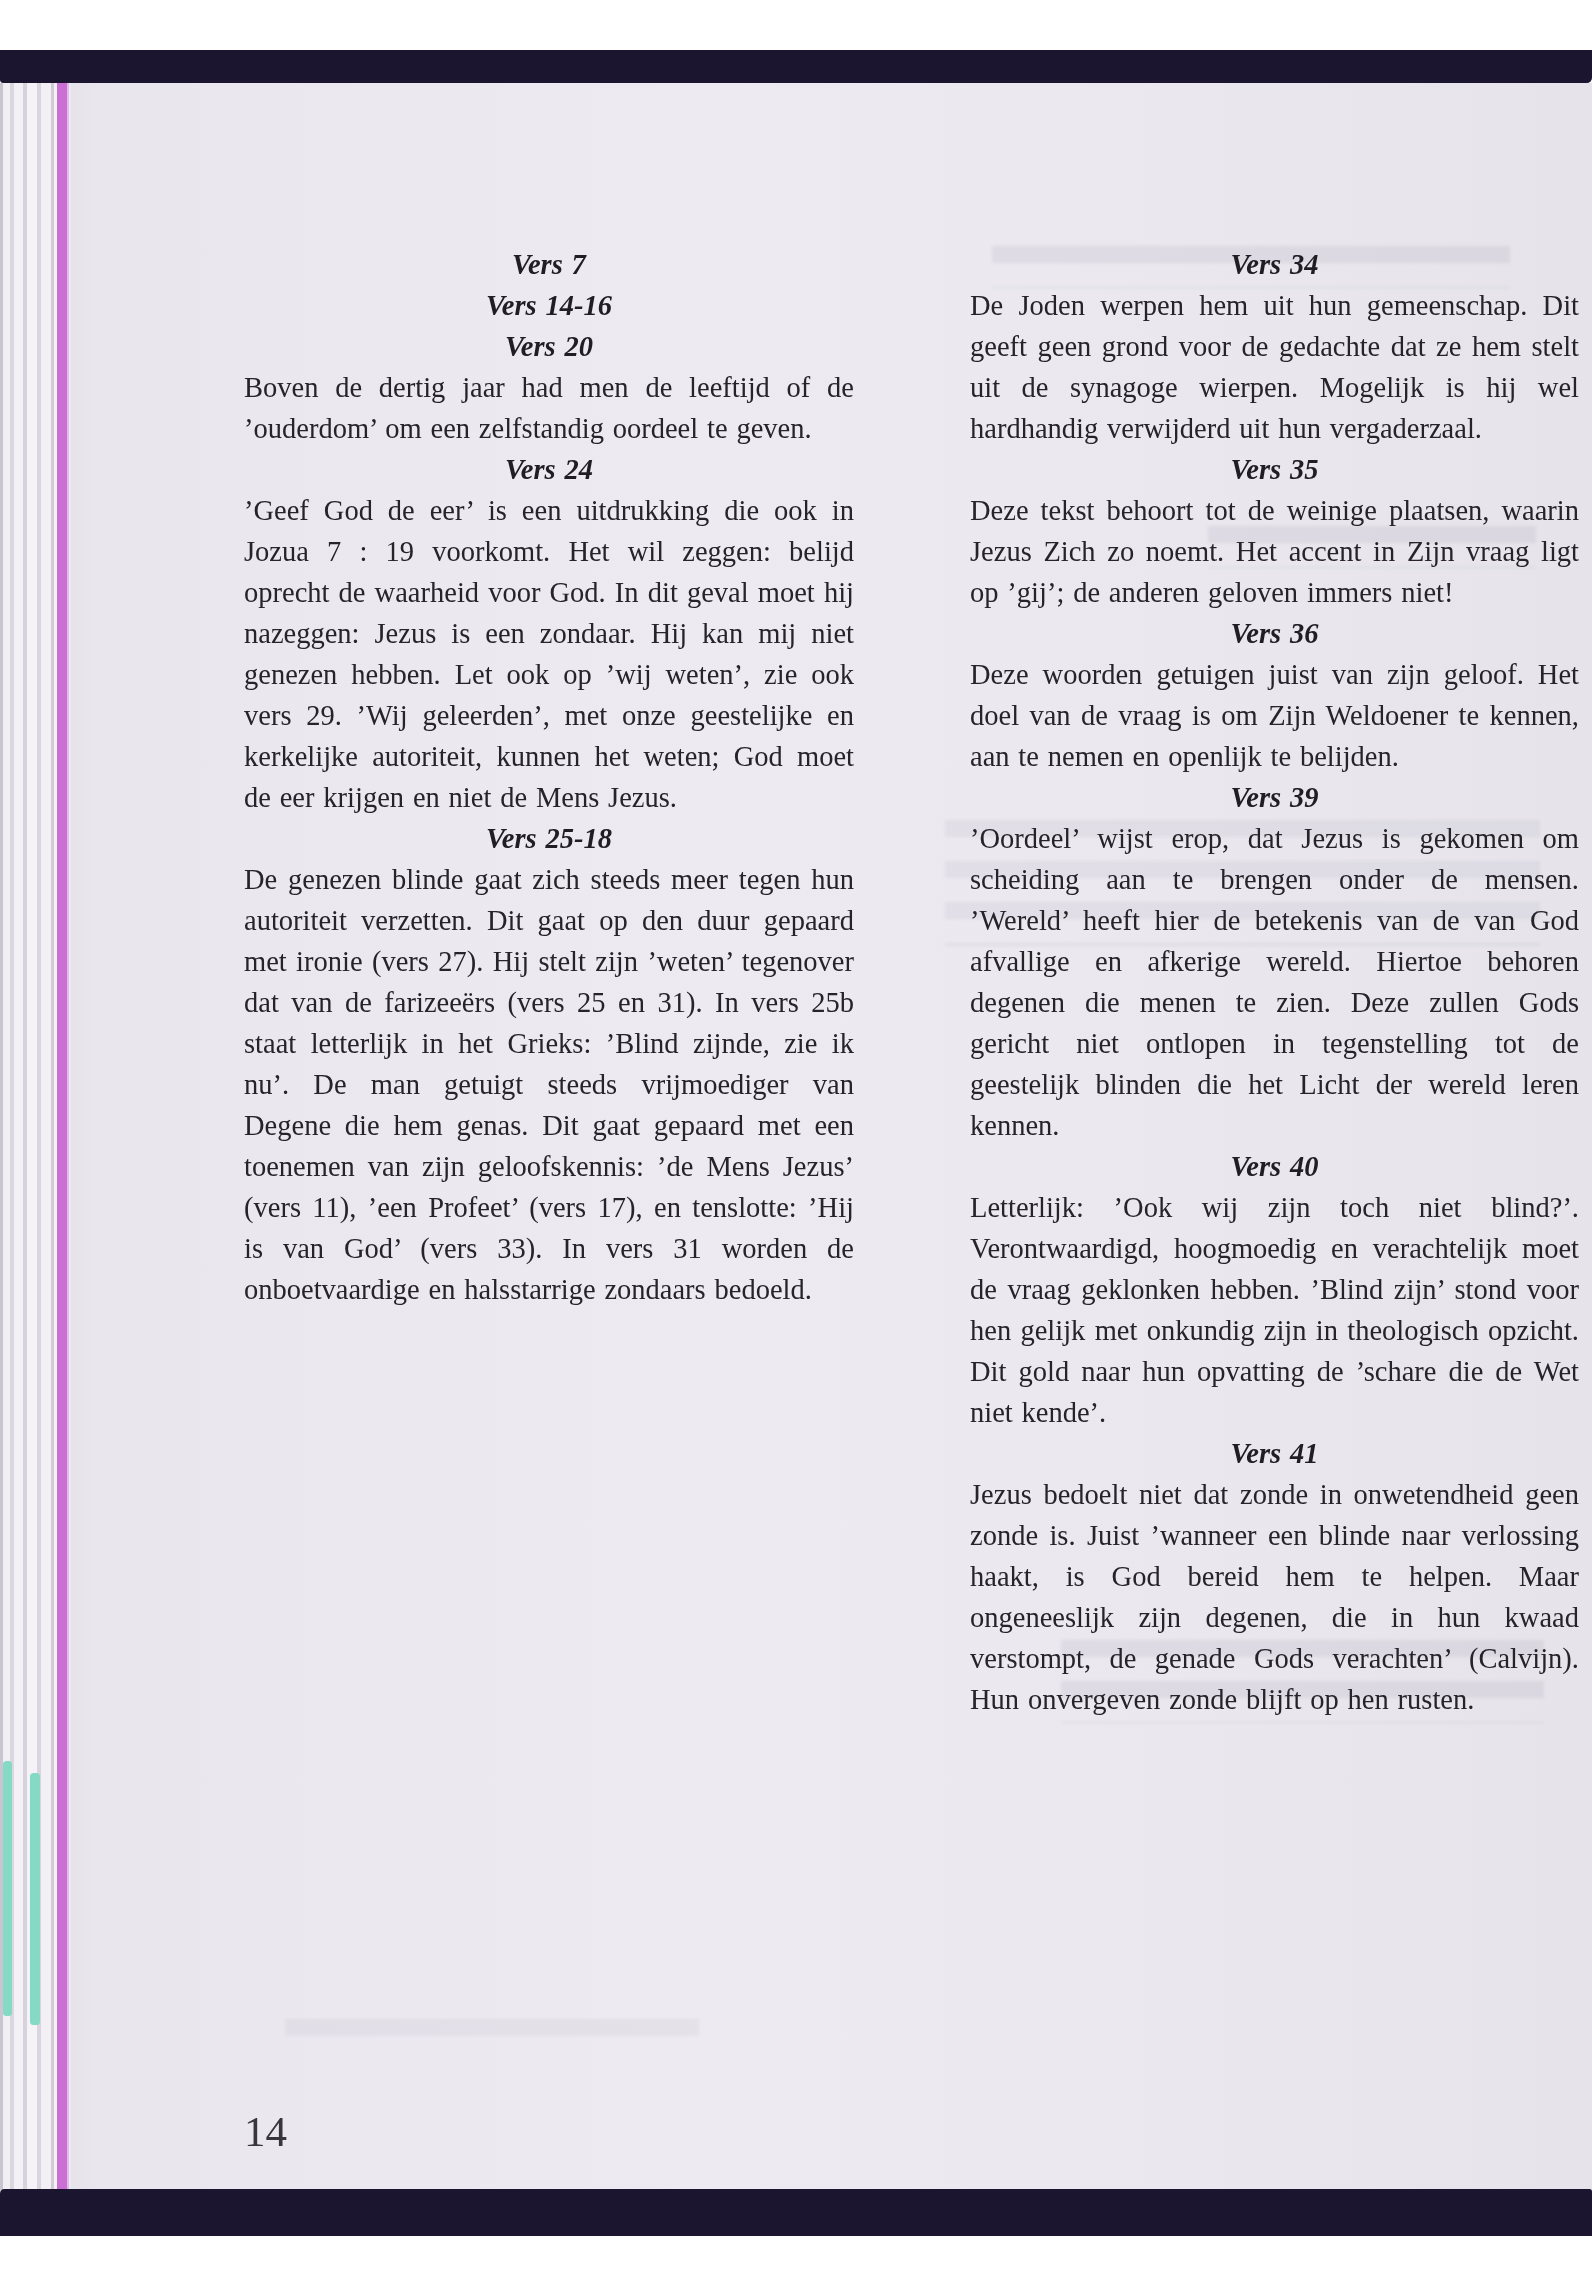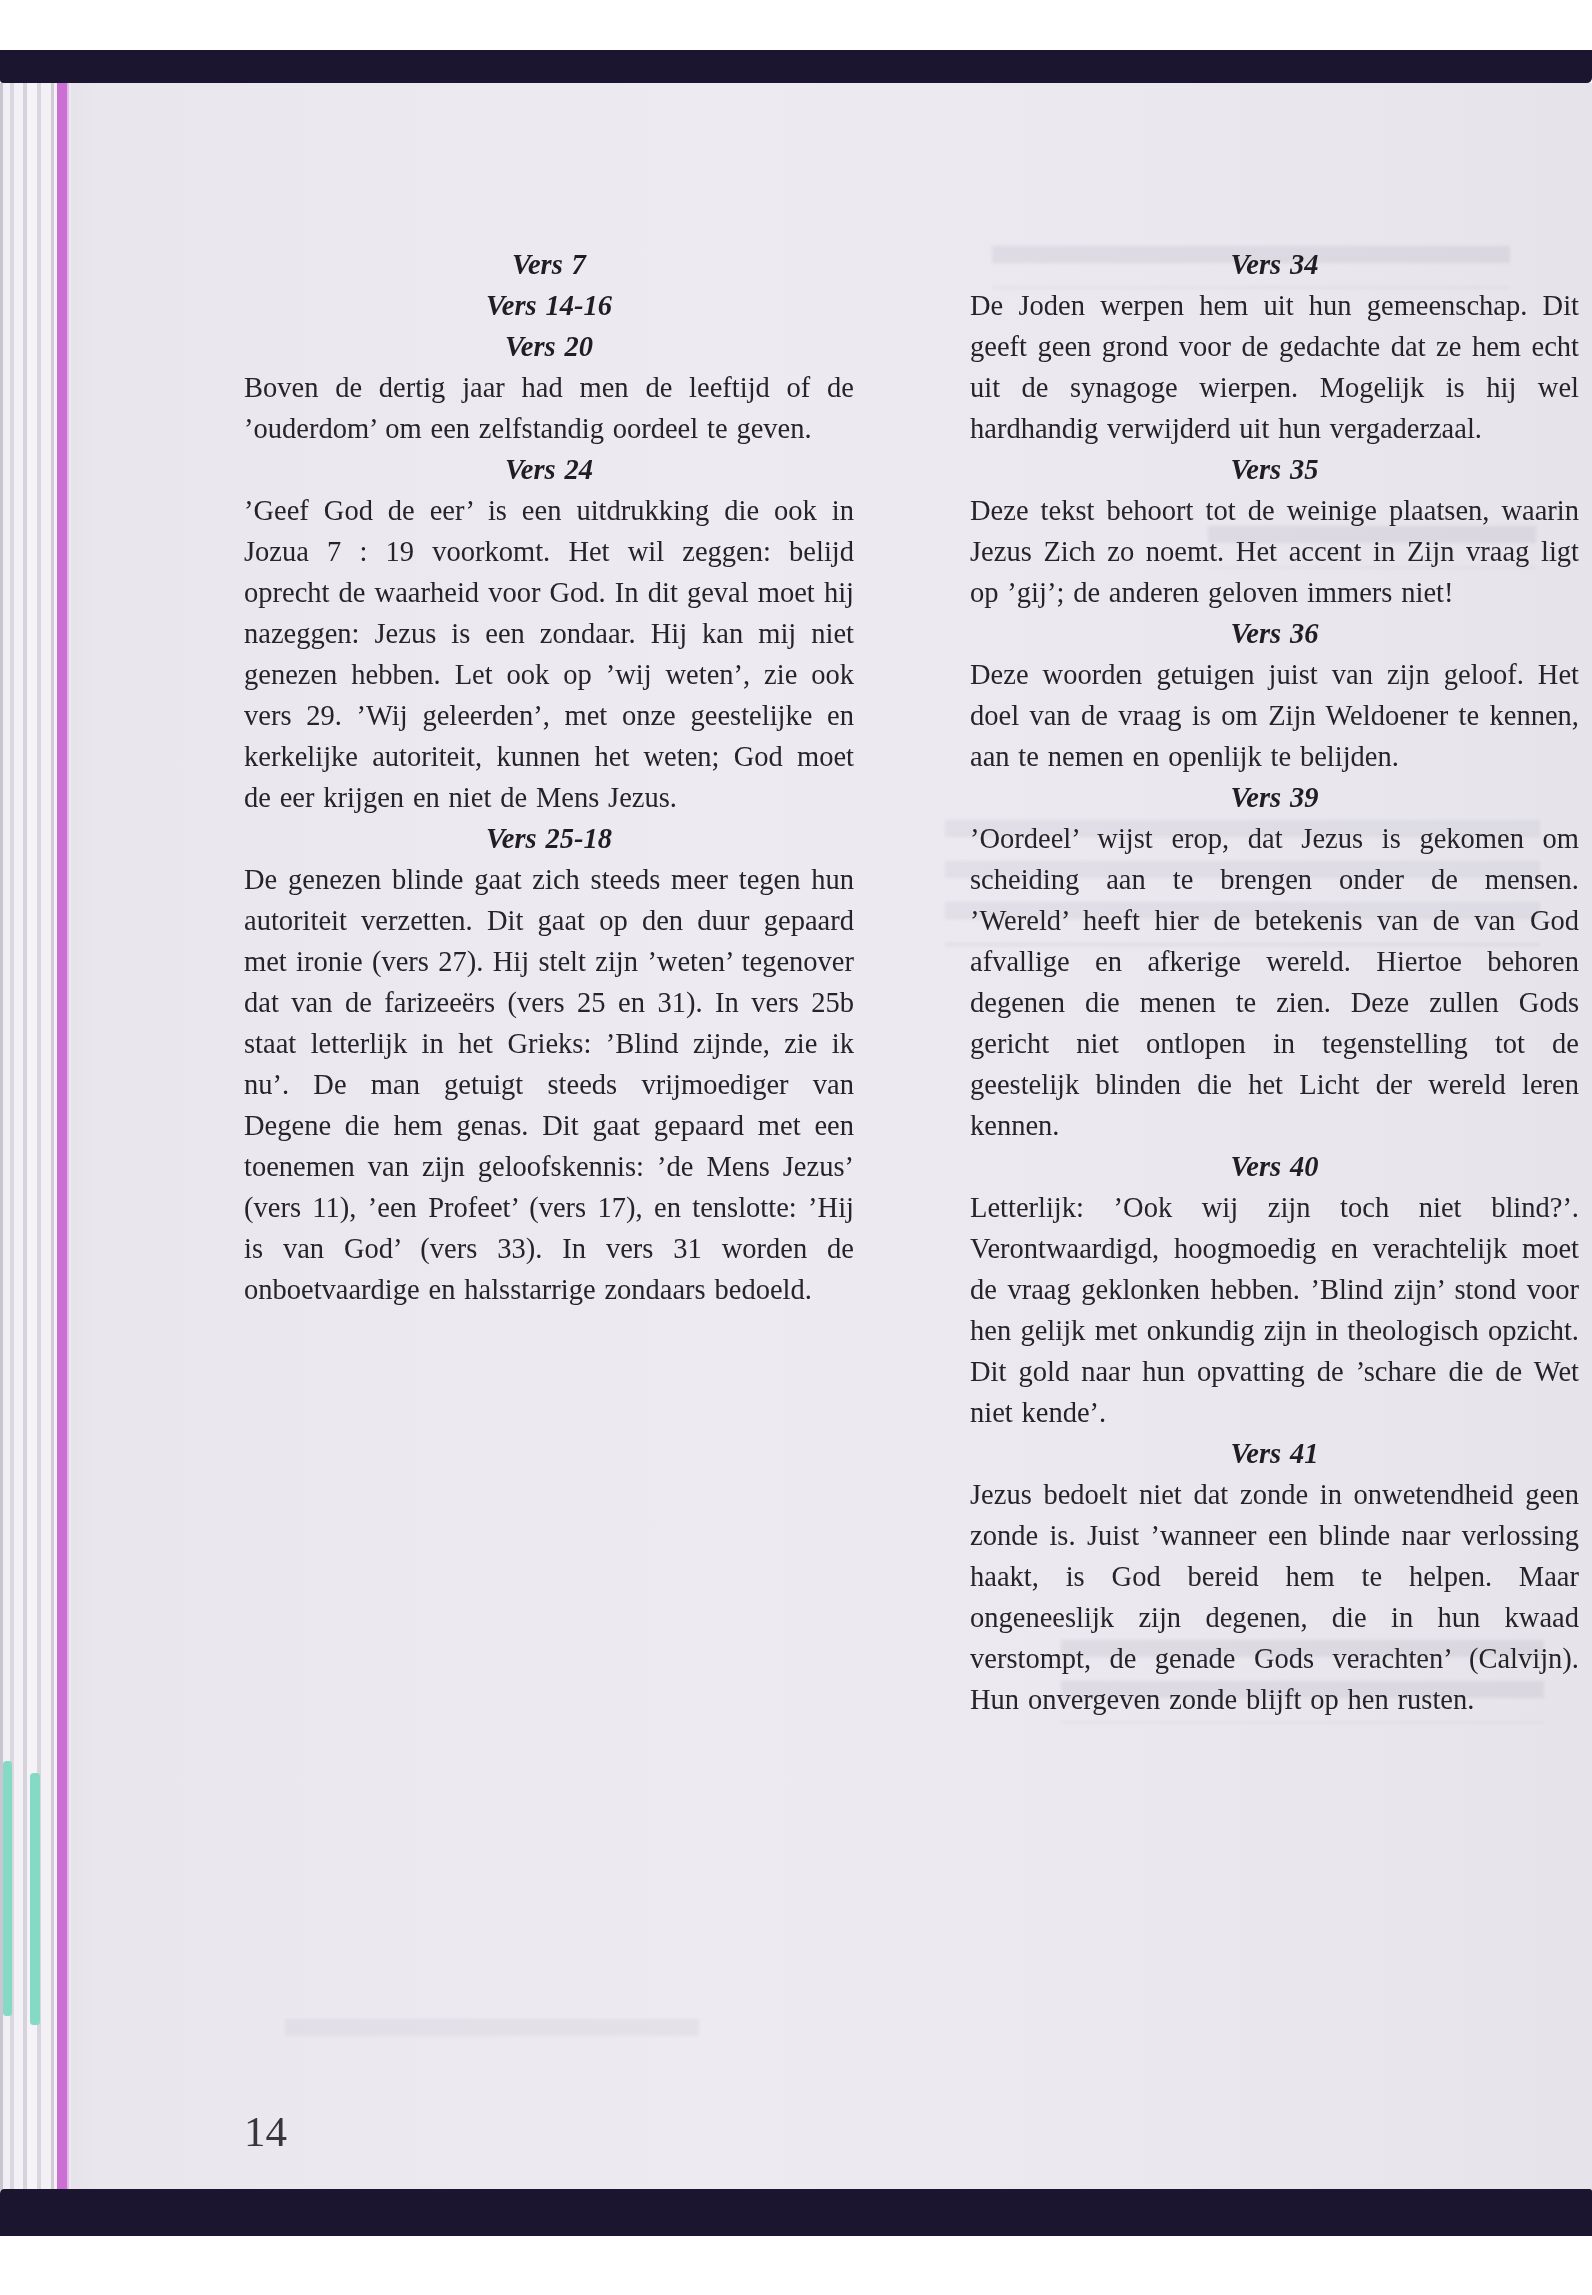--- a/index.html
+++ b/index.html
@@ -113,21 +113,21 @@
         <div class="verse-heading">Vers 20</div>
         <div class="verse-body">Boven de dertig jaar had men de leeftijd of de ’ouderdom’ om een zelfstandig oordeel te geven.</div>
         <div class="verse-heading">Vers 24</div>
         <div class="verse-body">’Geef God de eer’ is een uitdrukking die ook in Jozua 7 : 19 voorkomt. Het wil zeggen: belijd oprecht de waarheid voor God. In dit geval moet hij nazeggen: Jezus is een zondaar. Hij kan mij niet genezen hebben. Let ook op ’wij weten’, zie ook vers 29. ’Wij geleerden’, met onze geestelijke en kerkelijke autoriteit, kunnen het weten; God moet de eer krijgen en niet de Mens Jezus.</div>
         <div class="verse-heading">Vers 25-18</div>
         <div class="verse-body">De genezen blinde gaat zich steeds meer tegen hun autoriteit verzetten. Dit gaat op den duur gepaard met ironie (vers 27). Hij stelt zijn ’weten’ tegenover dat van de farizeeërs (vers 25 en 31). In vers 25b staat letterlijk in het Grieks: ’Blind zijnde, zie ik nu’. De man getuigt steeds vrijmoediger van Degene die hem genas. Dit gaat gepaard met een toenemen van zijn geloofskennis: ’de Mens Jezus’ (vers 11), ’een Profeet’ (vers 17), en tenslotte: ’Hij is van God’ (vers 33). In vers 31 worden de onboetvaardige en halsstarrige zondaars bedoeld.</div>
       </div>
 
     <div class="col col-right" lang="nl">
         <div class="verse-heading">Vers 34</div>
-        <div class="verse-body">De Joden werpen hem uit hun gemeenschap. Dit geeft geen grond voor de gedachte dat ze hem echt uit de synagoge wierpen. Mogelijk is hij wel hardhandig verwijderd uit hun vergaderzaal.</div>
+        <div class="verse-body">De Joden werpen hem uit hun gemeenschap. Dit geeft geen grond voor de gedachte dat ze hem stelt uit de synagoge wierpen. Mogelijk is hij wel hardhandig verwijderd uit hun vergaderzaal.</div>
         <div class="verse-heading">Vers 35</div>
         <div class="verse-body">Deze tekst behoort tot de weinige plaatsen, waarin Jezus Zich zo noemt. Het accent in Zijn vraag ligt op ’gij’; de anderen geloven immers niet!</div>
         <div class="verse-heading">Vers 36</div>
         <div class="verse-body">Deze woorden getuigen juist van zijn geloof. Het doel van de vraag is om Zijn Weldoener te kennen, aan te nemen en openlijk te belijden.</div>
         <div class="verse-heading">Vers 39</div>
         <div class="verse-body">’Oordeel’ wijst erop, dat Jezus is gekomen om scheiding aan te brengen onder de mensen. ’Wereld’ heeft hier de betekenis van de van God afvallige en afkerige wereld. Hiertoe behoren degenen die menen te zien. Deze zullen Gods gericht niet ontlopen in tegenstelling tot de geestelijk blinden die het Licht der wereld leren kennen.</div>
         <div class="verse-heading">Vers 40</div>
         <div class="verse-body">Letterlijk: ’Ook wij zijn toch niet blind?’. Verontwaardigd, hoogmoedig en verachtelijk moet de vraag geklonken hebben. ’Blind zijn’ stond voor hen gelijk met onkundig zijn in theologisch opzicht. Dit gold naar hun opvatting de ’schare die de Wet niet kende’.</div>
         <div class="verse-heading">Vers 41</div>
         <div class="verse-body">Jezus bedoelt niet dat zonde in onwetendheid geen zonde is. Juist ’wanneer een blinde naar verlossing haakt, is God bereid hem te helpen. Maar ongeneeslijk zijn degenen, die in hun kwaad verstompt, de genade Gods verachten’ (Calvijn). Hun onvergeven zonde blijft op hen rusten.</div>

